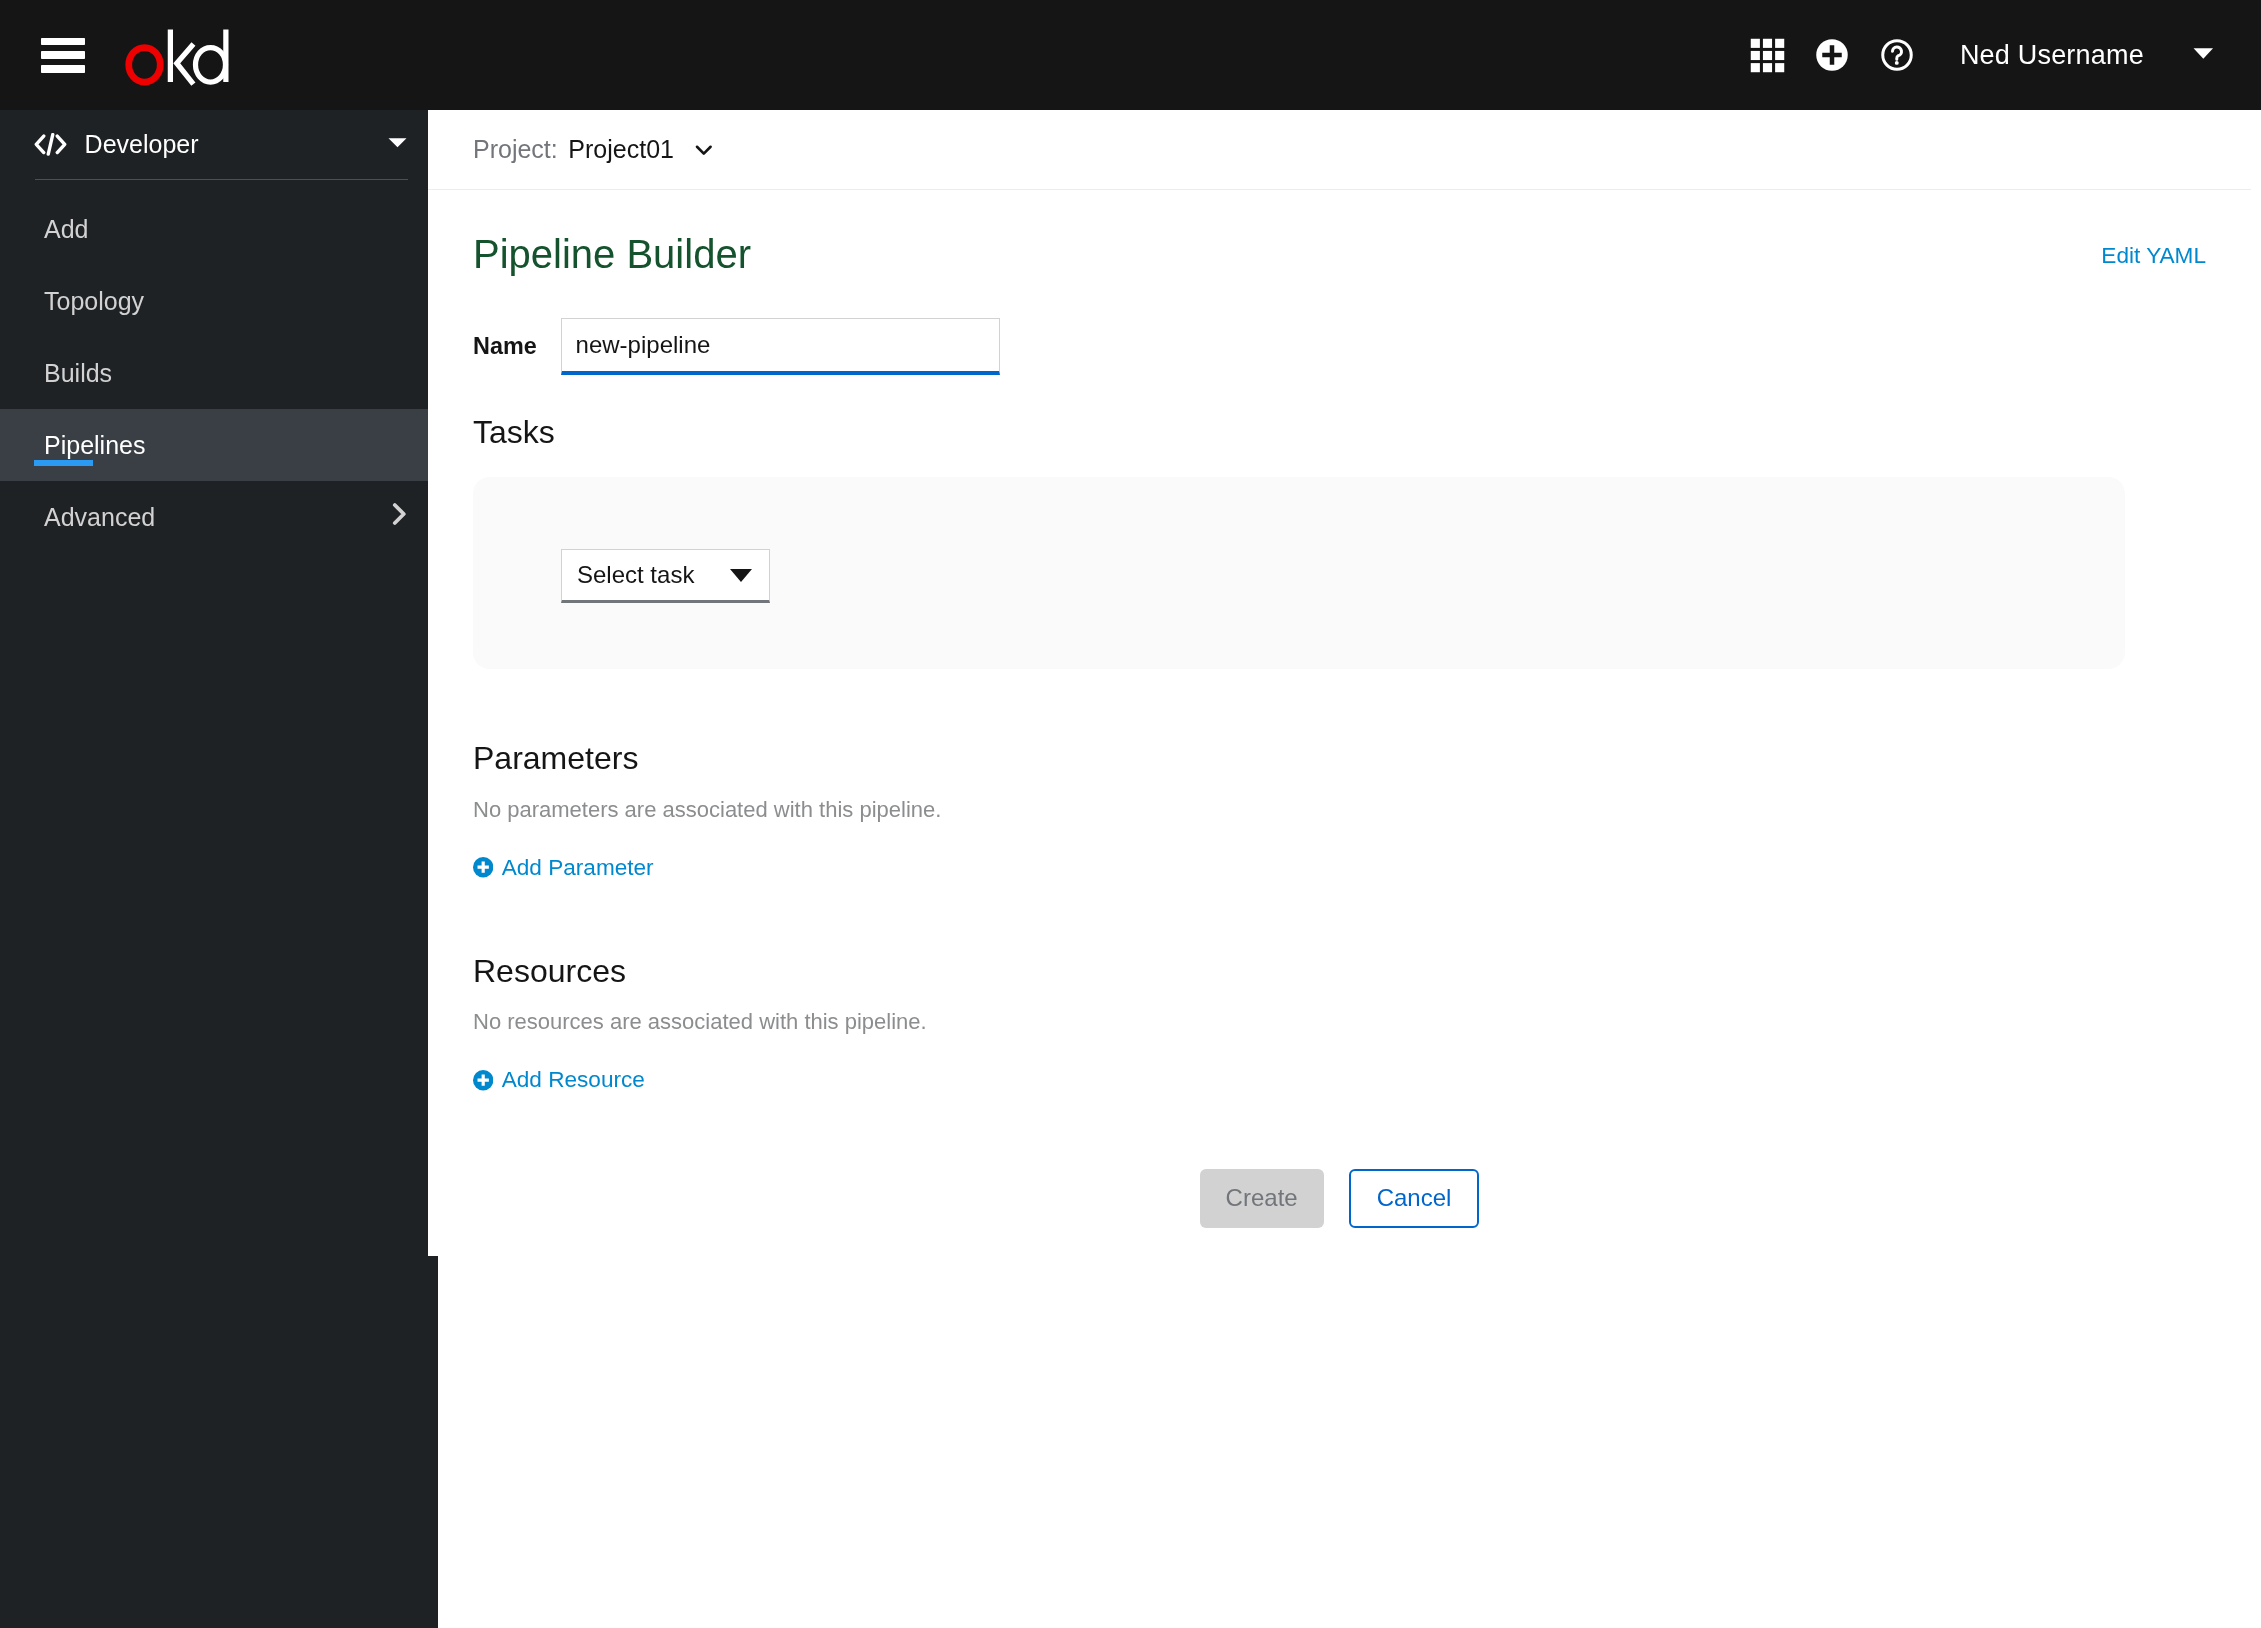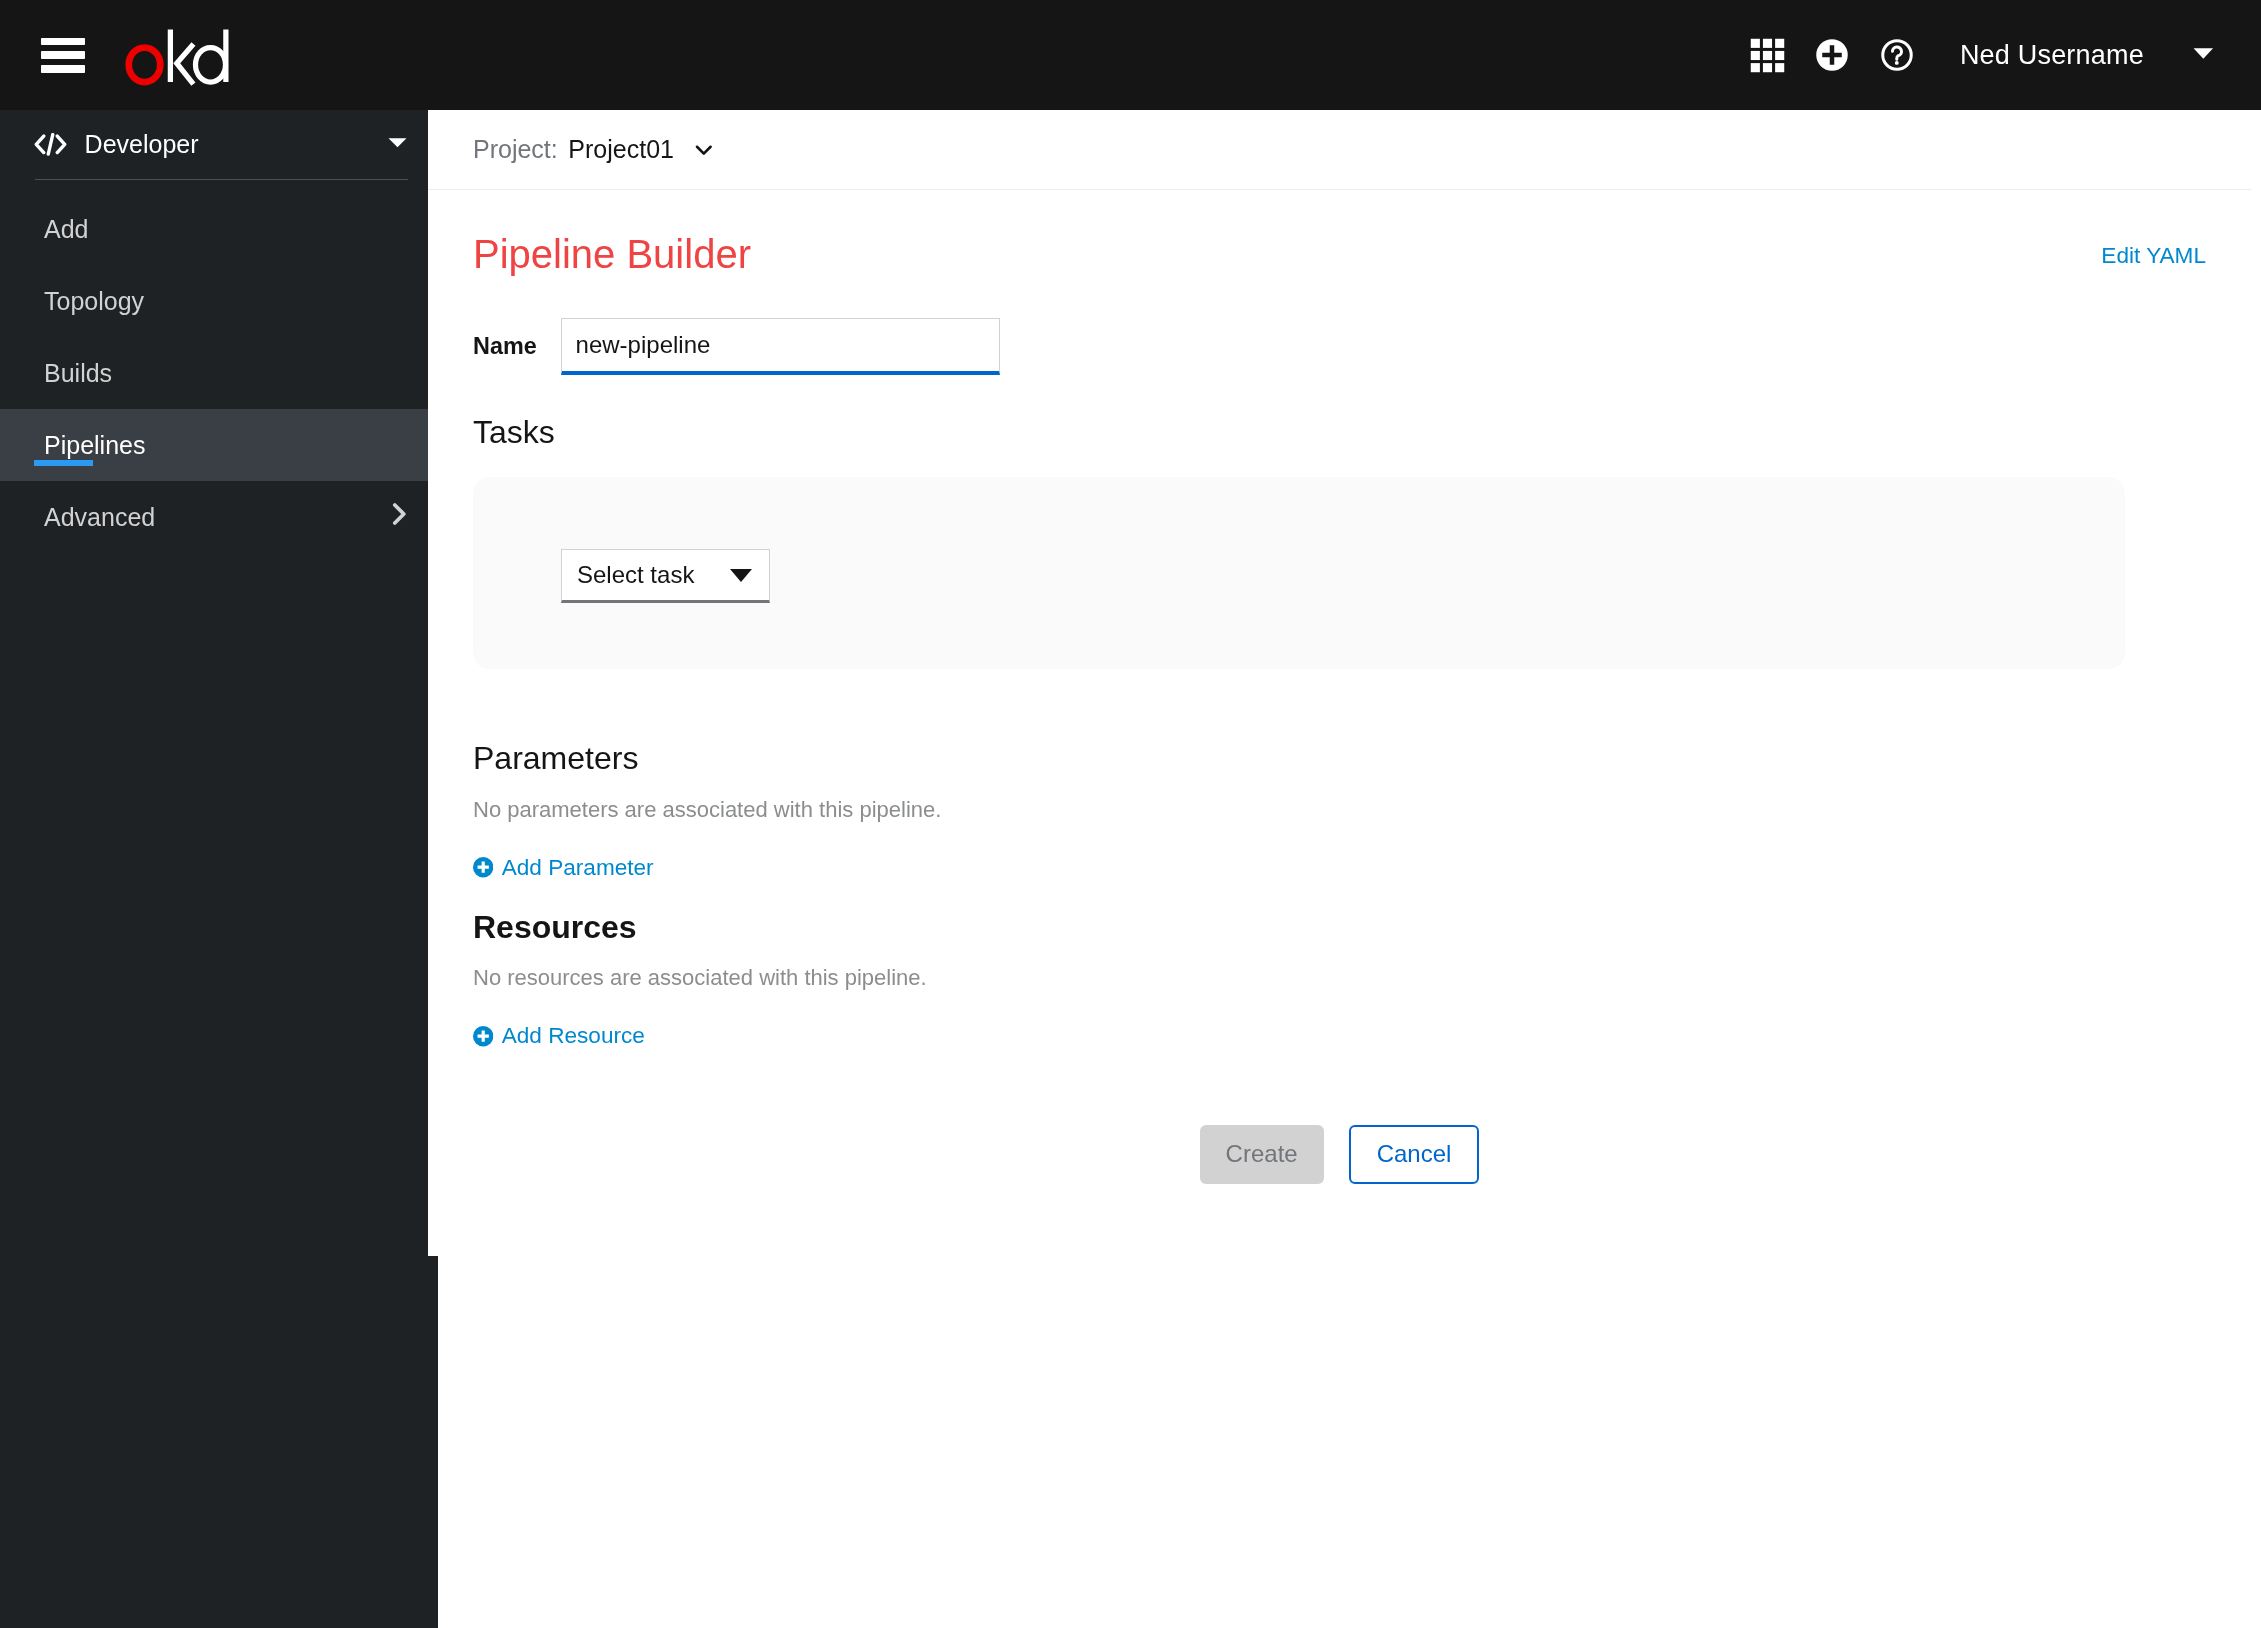--- a/index.html
+++ b/index.html
@@ -187,21 +187,21 @@
   }
 
   .title-row {
     display: flex;
     align-items: flex-start;
     padding: 42px 45px 0 45px;
   }
   .page-title {
     font-size: 40px;
     font-weight: 400;
-    color: #ef4444;
+    color: #14532d;
     line-height: 1.1;
   }
   .edit-yaml {
     margin-left: auto;
     color: #0088ce;
     font-size: 22.6px;
     cursor: pointer;
     padding-top: 10.6px;
   }
 
@@ -274,21 +274,21 @@
   .select-task-caret {
     margin-left: 22.6px;
     width: 0; height: 0;
     border-left: 11.3px solid transparent;
     border-right: 11.3px solid transparent;
     border-top: 13px solid #151515;
   }
 
   
   .params-heading { margin-top: 71px; }
-  .resources-heading { margin-top: 28px; font-weight: bold; }
+  .resources-heading { margin-top: 72px; }
 
   .empty-text {
     margin-top: 19.6px;
     font-size: 22px;
     color: #8b8d8f;
   }
 
   .add-link {
     margin-top: 32px;
     display: inline-flex;

